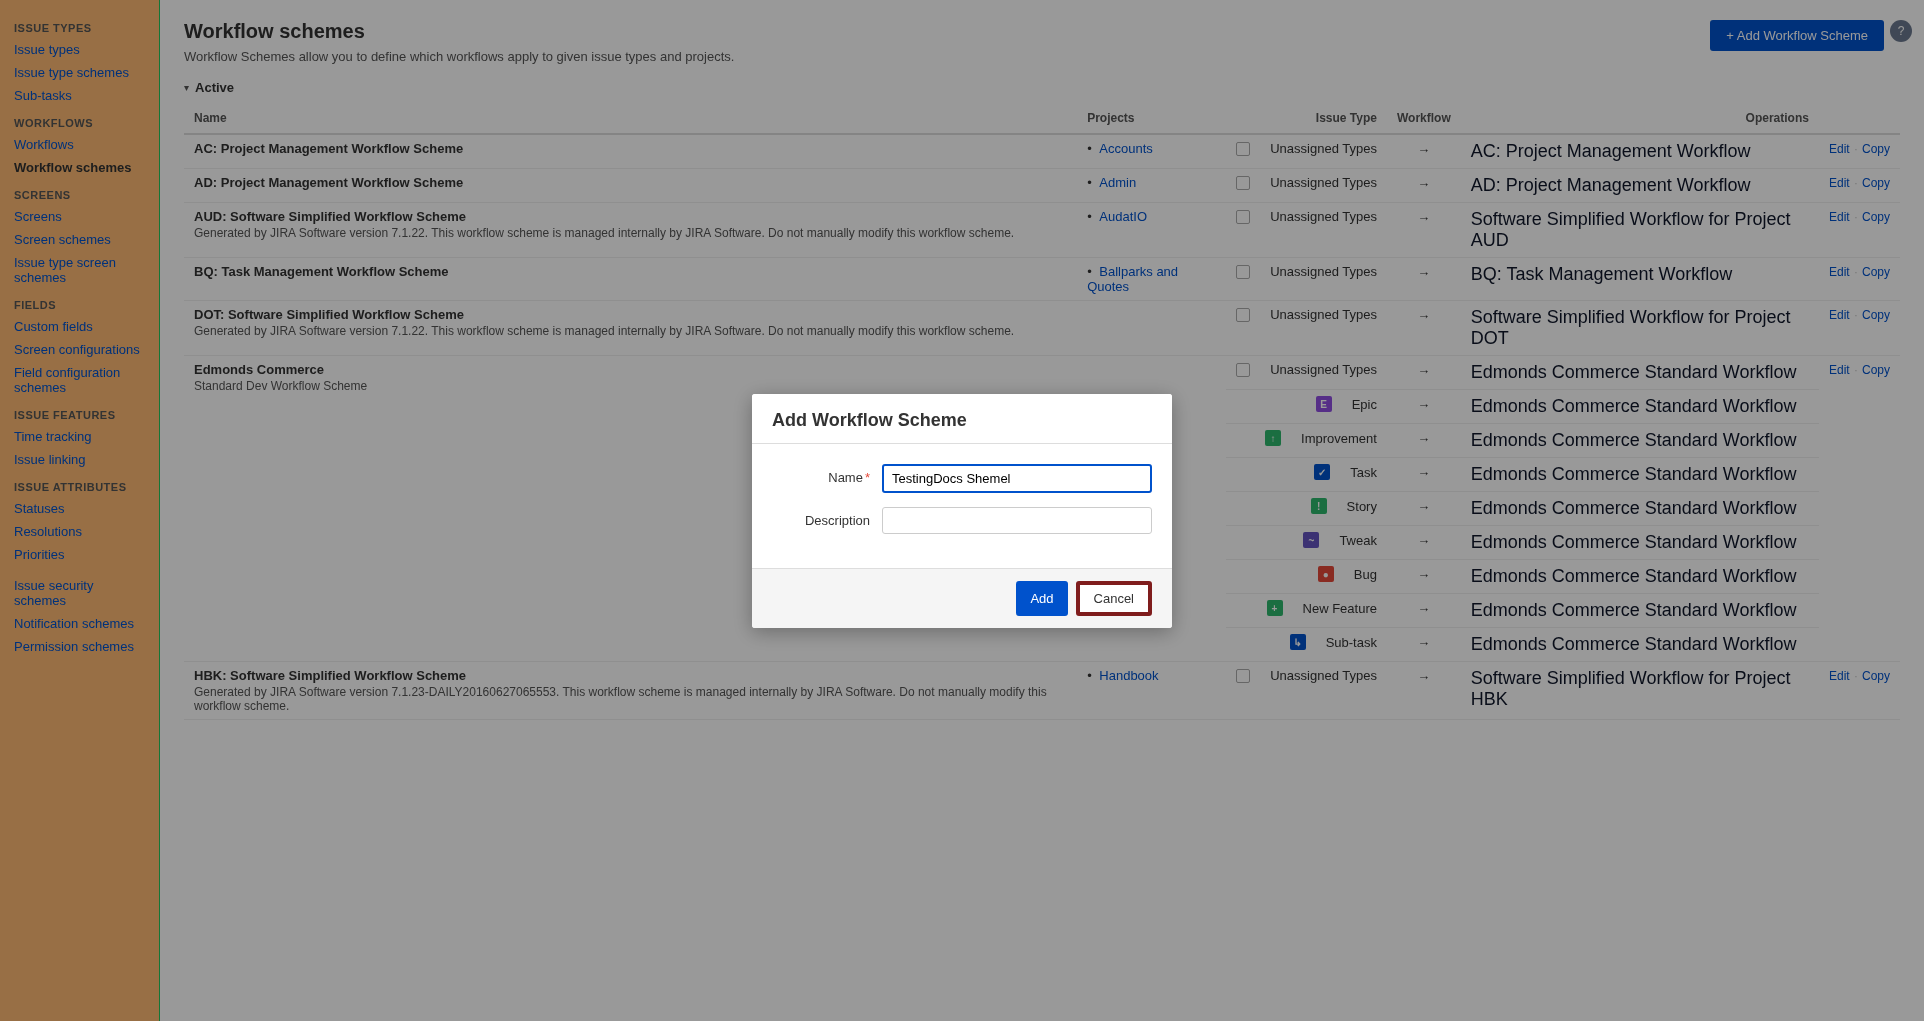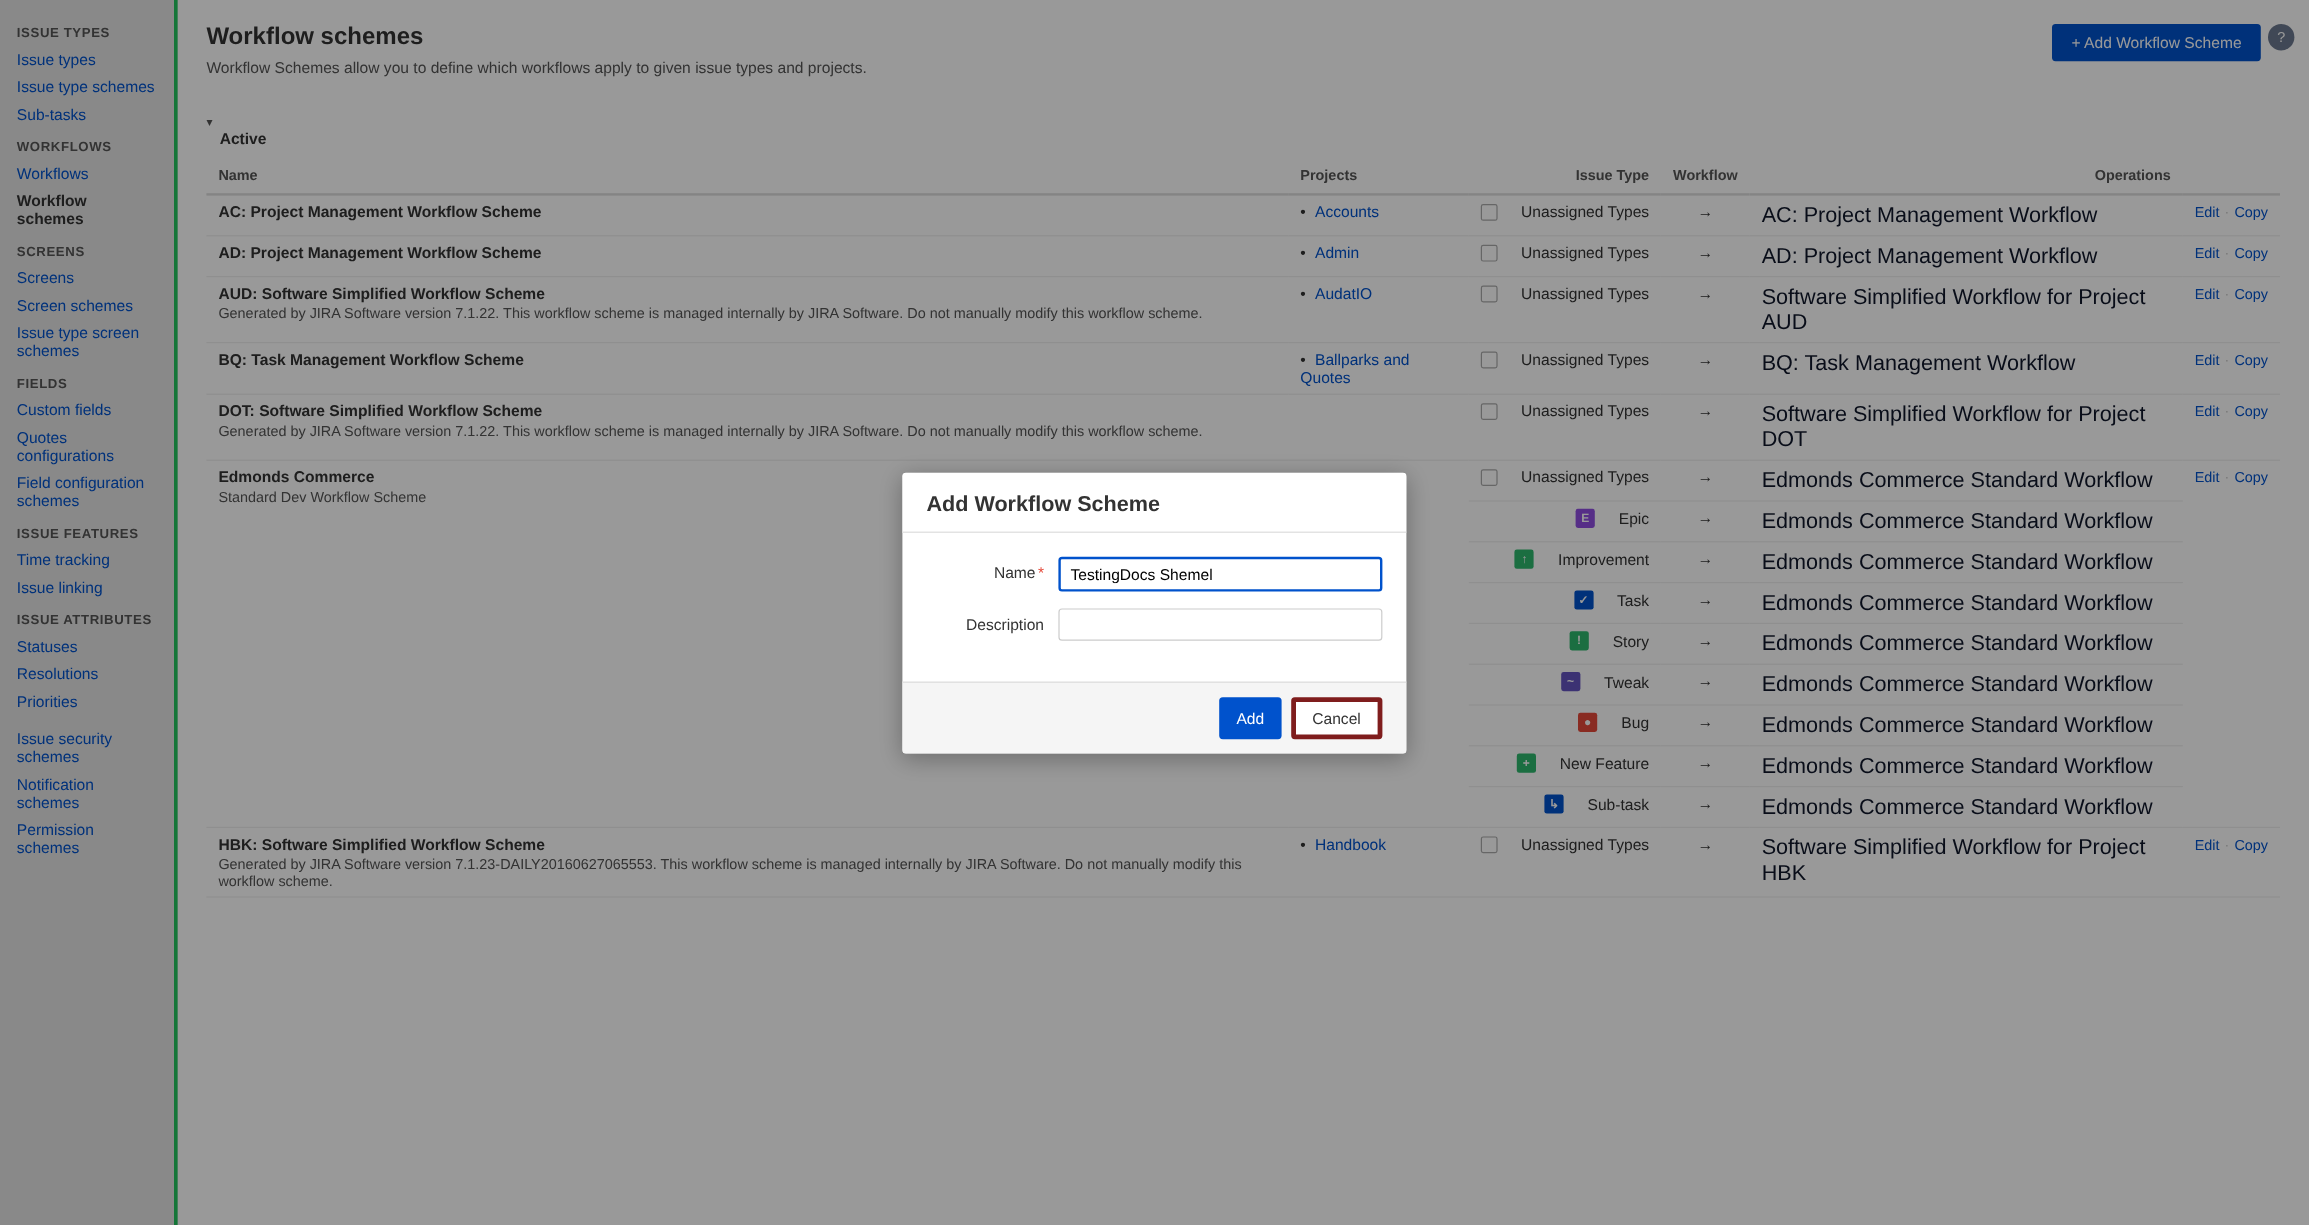--- a/index.html
+++ b/index.html
@@ -1,35 +1,35 @@
 <!DOCTYPE html>
 <html><head>
   <meta charset="utf-8">
   <style>
     * { box-sizing: border-box; margin: 0; padding: 0; }
     body { font-family: Arial, sans-serif; font-size: 13px; color: #333; background: #fff; display: flex; flex-direction: column; height: 100vh; overflow: hidden; }
 
     .layout { display: flex; flex: 1; overflow: hidden; }
 
     
-    .sidebar { width: 148px; background: #e5e5e5; border-right: 3px solid #22c55e; overflow-y: auto; padding: 12px 0; flex-shrink: 0; }
+    .sidebar { width: 160px; background: #fdba74; border-right: 1px solid #22c55e; overflow-y: auto; padding: 12px 0; flex-shrink: 0; }
     .sidebar-section-title { font-size: 11px; font-weight: bold; color: #555; padding: 10px 14px 4px 14px; text-transform: uppercase; letter-spacing: 0.5px; }
     .sidebar-link { display: block; padding: 4px 14px; color: #0052cc; text-decoration: none; font-size: 13px; cursor: pointer; }
     .sidebar-link.active { font-weight: bold; color: #333; text-decoration: none; cursor: default; }
 
     
     .main { flex: 1; overflow-y: auto; padding: 20px 24px; position: relative; }
     .page-title { font-size: 20px; font-weight: bold; color: #333; margin-bottom: 6px; }
     .page-desc { font-size: 13px; color: #555; margin-bottom: 16px; }
 
     .add-button { position: absolute; top: 20px; right: 40px; background: #0052cc; color: #fff; border: none; padding: 8px 16px; font-size: 13px; cursor: pointer; border-radius: 3px; }
     .help-icon { position: absolute; top: 20px; right: 12px; width: 22px; height: 22px; border-radius: 50%; background: #6c798f; color: #fff; text-align: center; line-height: 22px; font-size: 12px; cursor: pointer; }
 
     .section-header { display: flex; align-items: center; gap: 6px; margin-bottom: 8px; cursor: pointer; }
-    .section-header-label { font-size: 13px; font-weight: bold; color: #333; margin-top: 28px; }
+    .section-header-label { font-size: 13px; font-weight: bold; color: #333; }
     .chevron { font-size: 10px; color: #555; }
 
     table { width: 100%; border-collapse: collapse; }
     thead tr { border-bottom: 2px solid #ddd; }
     thead th { text-align: left; padding: 8px 10px; font-size: 12px; font-weight: bold; color: #555; white-space: nowrap; }
     thead th.right { text-align: right; }
     tbody tr { border-bottom: 1px solid #eee; }
     tbody td { padding: 6px 10px; vertical-align: top; font-size: 13px; }
 
     .scheme-name { font-weight: bold; color: #333; font-size: 13px; }
@@ -75,21 +75,21 @@
         <a class="sidebar-link" href="#">Sub-tasks</a>
         <div class="sidebar-section-title">WORKFLOWS</div>
         <a class="sidebar-link" href="#">Workflows</a>
         <a class="sidebar-link active" href="#">Workflow schemes</a>
         <div class="sidebar-section-title">SCREENS</div>
         <a class="sidebar-link" href="#">Screens</a>
         <a class="sidebar-link" href="#">Screen schemes</a>
         <a class="sidebar-link" href="#">Issue type screen schemes</a>
         <div class="sidebar-section-title">FIELDS</div>
         <a class="sidebar-link" href="#">Custom fields</a>
-        <a class="sidebar-link" href="#">Quotes configurations</a>
+        <a class="sidebar-link" href="#">Screen configurations</a>
         <a class="sidebar-link" href="#">Field configuration schemes</a>
         <div class="sidebar-section-title">ISSUE FEATURES</div>
         <a class="sidebar-link" href="#">Time tracking</a>
         <a class="sidebar-link" href="#">Issue linking</a>
         <div class="sidebar-section-title">ISSUE ATTRIBUTES</div>
         <a class="sidebar-link" href="#">Statuses</a>
         <a class="sidebar-link" href="#">Resolutions</a>
         <a class="sidebar-link" href="#">Priorities</a>
         <div style="margin-top: 8px;"></div>
         <a class="sidebar-link" href="#">Issue security schemes</a>

